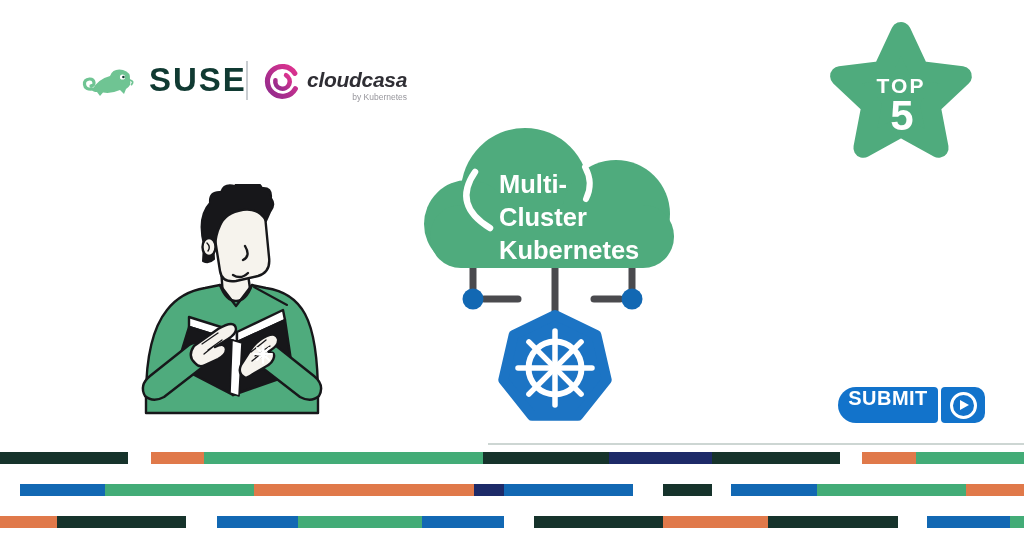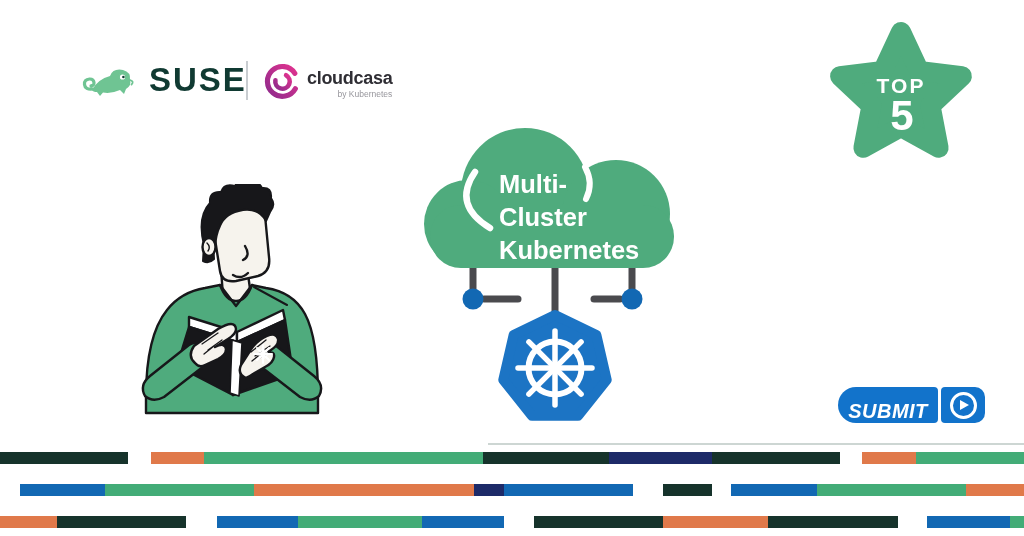--- a/index.html
+++ b/index.html
@@ -11,22 +11,22 @@
   svg text{font-family:"Liberation Sans",sans-serif;}
 
   
   .suse-logo{position:absolute;left:80px;top:58px;display:flex;align-items:center;gap:9px;}
   .suse-word{font-size:33px;font-weight:700;letter-spacing:2px;line-height:1;
              color:var(--c-suse_dark,#103A32);}
   .logo-divider{position:absolute;left:246px;top:61px;width:2px;height:39px;
                 background:var(--c-logo_divider,#C9CDD1);}
   .cloudcasa-logo{position:absolute;left:264px;top:63px;display:flex;align-items:flex-start;gap:6px;}
   .cc-text{display:flex;flex-direction:column;padding-top:6px;}
-  .cc-label{font-size:18px;font-weight:700;letter-spacing:-0.3px;line-height:1;
-            color:var(--c-cloudcasa_text,#2F2E34);}
+  .cc-label{font-size:21px;font-weight:700;letter-spacing:-0.3px;line-height:1;
+            color:var(--c-cloudcasa_text,#2F2E34);font-style:italic;}
   .cc-byline{font-size:8.5px;color:var(--c-byline_gray,#97969C);text-align:right;margin-top:2px;}
 
   
   .star{fill:var(--c-brand_green,#4FAB7D);stroke:var(--c-brand_green,#4FAB7D);
         stroke-width:20;stroke-linejoin:round;}
   .star-top{fill:#fff;font-weight:700;font-size:21px;letter-spacing:2px;}
   .star-num{fill:#fff;font-weight:700;font-size:42px;}
 
   
   .f-cgreen{fill:var(--c-brand_green,#4FAB7D);}
@@ -39,21 +39,21 @@
 
   
   .f-face{fill:var(--c-face,#F6F3ED);}
   .f-ink{fill:var(--c-ink,#17171A);}
   .f-green{fill:var(--c-brand_green,#4FAB7D);}
   .f-white{fill:#fff;}
 
   
   .submit{position:absolute;left:838px;top:387px;height:36px;display:flex;gap:3px;cursor:pointer;}
   .submit-pill{width:100px;background:var(--c-submit_blue,#1273CB);border-radius:18px 4px 4px 18px;
-               display:flex;align-items:flex-end;justify-content:center;font-style:italic;}
+               display:flex;align-items:flex-start;justify-content:center;}
   .submit-pill span{color:#fff;font-weight:700;font-size:20px;letter-spacing:0.5px;}
   .submit-play{width:44px;background:var(--c-submit_blue,#1273CB);border-radius:4px 10px 10px 4px;
                display:flex;align-items:center;justify-content:center;}
   .play-circle{box-sizing:border-box;width:27px;height:27px;border:3.5px solid #fff;border-radius:50%;
                display:flex;align-items:center;justify-content:center;}
   .play-tri{width:0;height:0;border-left:9px solid #fff;border-top:5.5px solid transparent;
             border-bottom:5.5px solid transparent;margin-left:2px;}
 
   
   .stripes{position:absolute;left:0;top:0;width:1024px;height:536px;pointer-events:none;}

